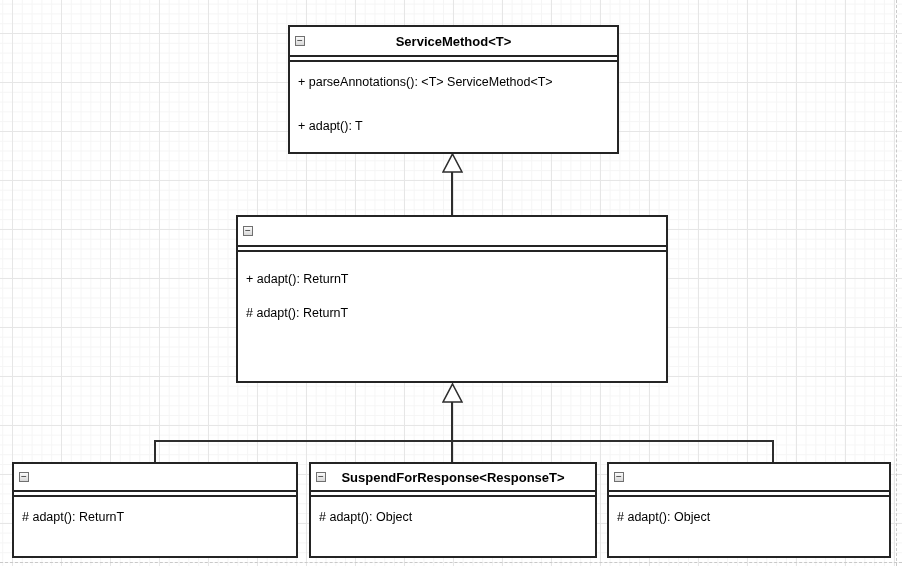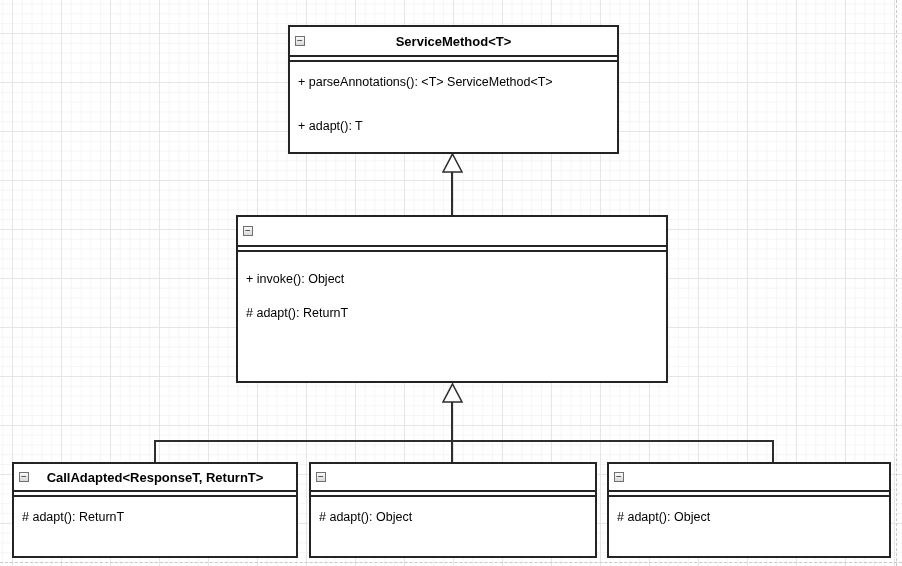--- a/index.html
+++ b/index.html
@@ -133,39 +133,39 @@
       <div class="uml-method">+ adapt(): T</div>
     </div>
   </div>
 
   <div class="uml-class" id="cls-httpservicemethod">
     <div class="uml-title">
       <span class="collapse-btn">−</span>
     </div>
     <div class="uml-sep"></div>
     <div class="uml-body">
-      <div class="uml-method m2">+ invoke(): Object</div>
+      <div class="uml-method m2">+ adapt(): ReturnT</div>
       <div class="uml-method m3"># adapt(): ReturnT</div>
     </div>
   </div>
 
   <div class="uml-class small" id="cls-calladapted">
     <div class="uml-title">
       <span class="collapse-btn">−</span>
-      <span class="uml-title-text">CallAdapted&lt;ResponseT, ReturnT&gt;</span>
     </div>
     <div class="uml-sep"></div>
     <div class="uml-body">
       <div class="uml-method"># adapt(): ReturnT</div>
     </div>
   </div>
 
   <div class="uml-class small" id="cls-suspendforresponse">
     <div class="uml-title">
       <span class="collapse-btn">−</span>
+      <span class="uml-title-text">SuspendForResponse&lt;ResponseT&gt;</span>
     </div>
     <div class="uml-sep"></div>
     <div class="uml-body">
       <div class="uml-method"># adapt(): Object</div>
     </div>
   </div>
 
   <div class="uml-class small" id="cls-suspendforbody">
     <div class="uml-title">
       <span class="collapse-btn">−</span>

